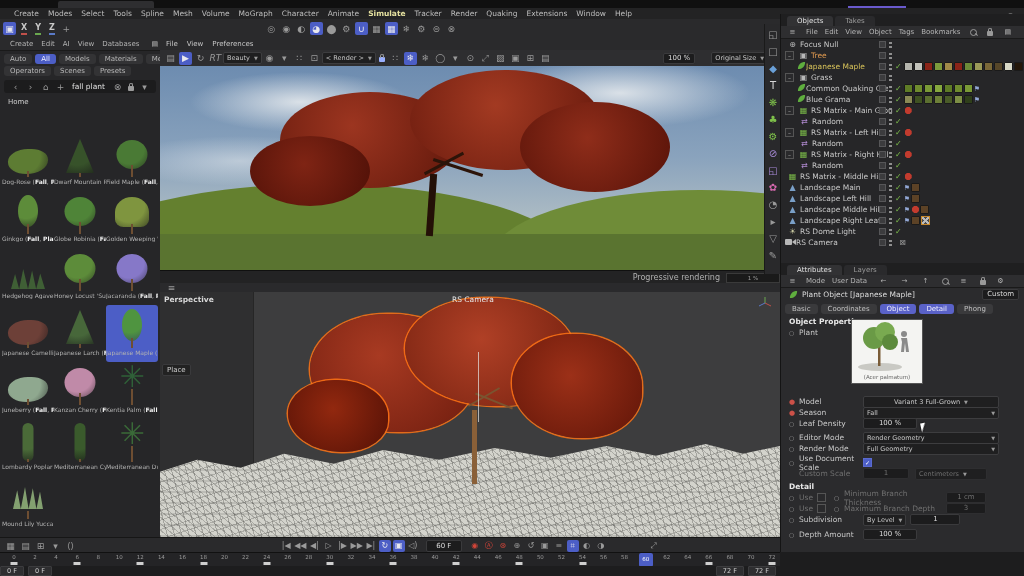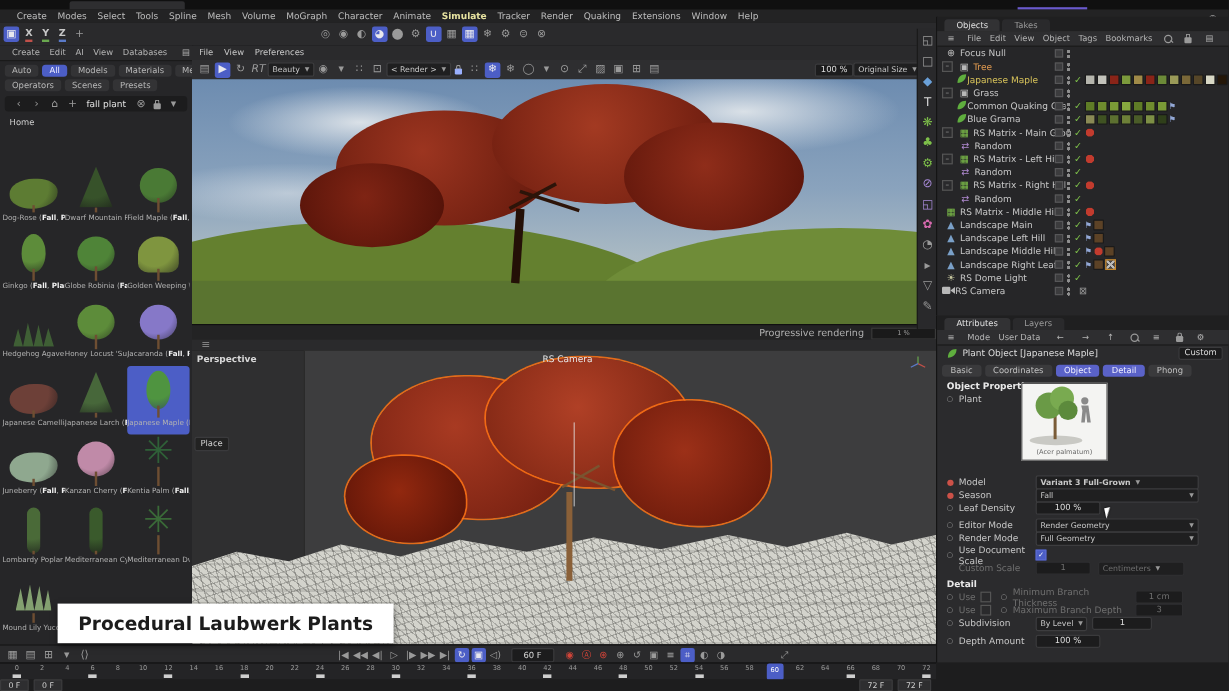--- a/index.html
+++ b/index.html
@@ -416,21 +416,21 @@
       <span class="ic">◯</span>
       <span class="ic">▾</span>
       <span class="ic">⊙</span>
       <span class="ic">⤢</span>
       <span class="ic">▨</span>
       <span class="ic">▣</span>
       <span class="ic">⊞</span>
       <span class="ic">▤</span>
       <span style="margin-left: auto;"></span>
       <span class="fld">100 %</span>
-      <span class="dd" style="margin-left: 0;">Original Size<span class="car">▼</span></span>
+      <span class="dd" style="margin-left: 16px;">Original Size<span class="car">▼</span></span>
       <span class="ic">⚙</span>
     </div>
 
   <div id="rv-canvas" class="abs">
     <div class="cloud" style="left:30px;top:6px;width:220px;height:60px"></div>
     <div class="cloud" style="left:330px;top:-8px;width:260px;height:70px"></div>
     <div class="cloud" style="left:180px;top:40px;width:300px;height:54px;opacity:.7"></div>
     <div class="cloud" style="left:-40px;top:70px;width:240px;height:50px;opacity:.6"></div>
     <div class="hill" style="left:-90px;top:118px;width:500px;height:150px;background:#64802f"></div>
     <div class="hill" style="left:330px;top:124px;width:420px;height:140px;background:#6f8c38"></div>
@@ -793,21 +793,21 @@
         <circle cx="38" cy="22" r="8" fill="#5c8a3c"></circle>
         <circle cx="52" cy="14" r="3" fill="#8a8a8a"></circle>
         <path d="M49 18h6l2 14h-3l-1-9-1 9h-3l1-10z" fill="#8a8a8a"></path>
       </svg>
       <div style="text-align:center;font-size:5.5px;color:#666">(Acer palmatum)</div>
     </div>
     <div id="attr-props" style="margin-top:58px">
         <div class="arow">
           <span class="dot red">●</span>
           <span class="alab">Model</span>
-          <span class="dd" style="width: 128px; justify-content: flex-start; font-weight: bold;">Variant 3 Full-Grown<span class="car">▼</span></span>
+          <span class="dd" style="width: 128px; justify-content: center;">Variant 3 Full-Grown<span class="car">▼</span></span>
         </div>
         <div class="arow">
           <span class="dot red">●</span>
           <span class="alab">Season</span>
           <span class="dd" style="width: 128px; justify-content: space-between;">Fall<span class="car">▼</span></span>
         </div>
         <div class="arow">
           <span class="dot">○</span>
           <span class="alab">Leaf Density</span>
           <span class="fld" style="width: 44px;">100 %</span>
@@ -957,14 +957,13 @@
     </div>
   <div id="tl-bottom" class="abs row">
       <span class="ffld">0 F</span>
       <span class="ffld">0 F</span>
       <span style="flex: 1 1 0%;"></span>
       <span class="ffld">72 F</span>
       <span class="ffld">72 F</span>
     </div>
   <div id="rb-corner" class="abs"></div>
 
-  <div id="badge-title" class="abs">Procedural Laubwerk Plants</div>
 </div>
 
 </body></html>

